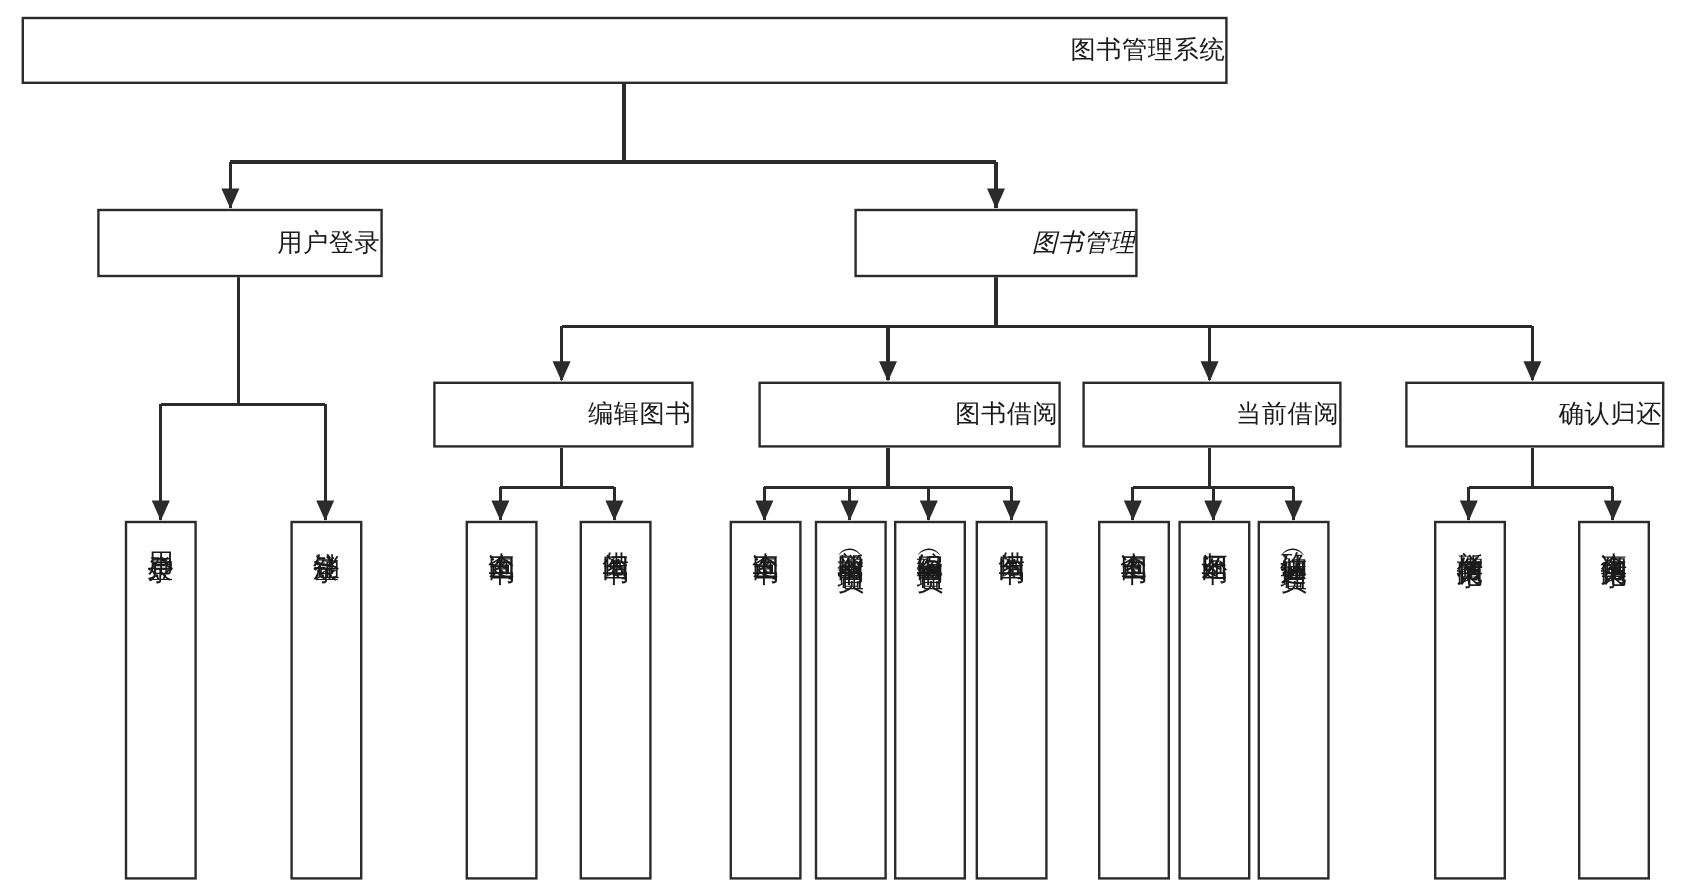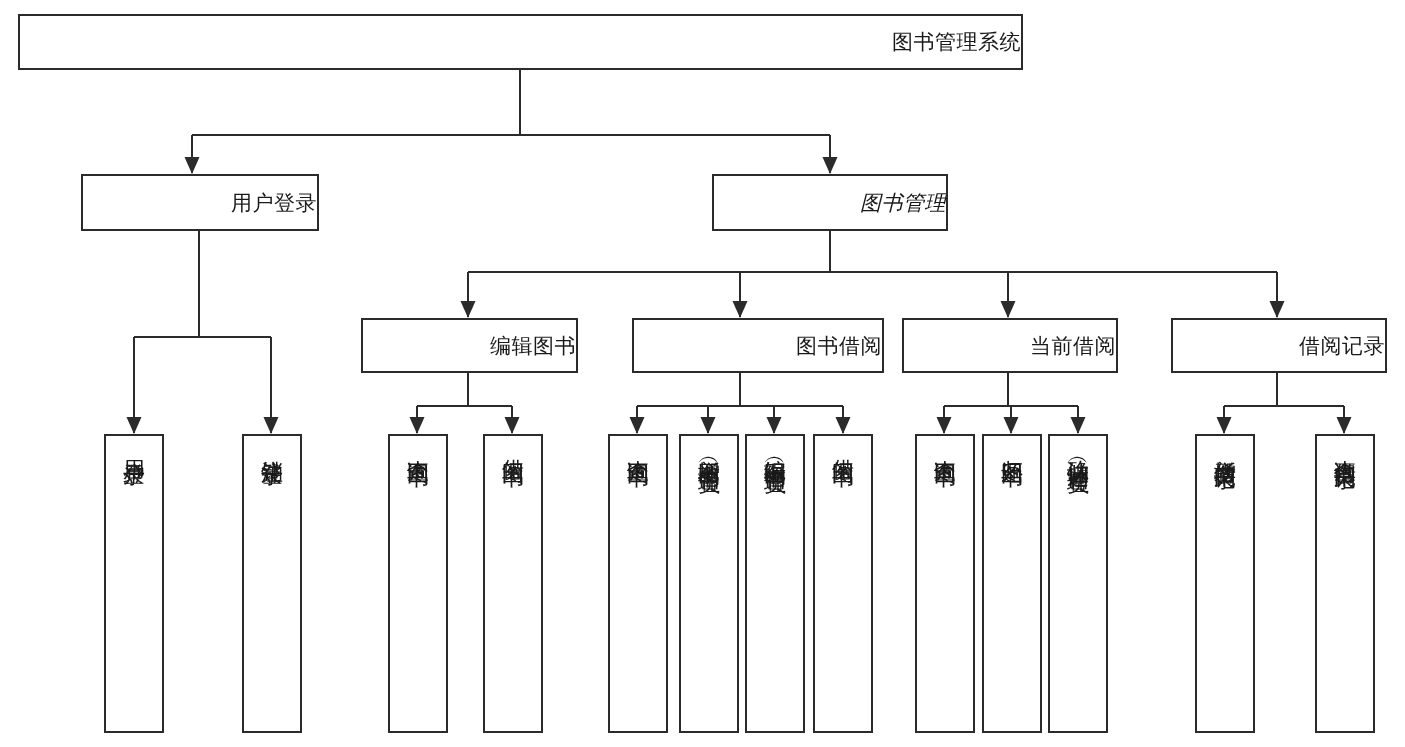--- a/index.html
+++ b/index.html
@@ -136,21 +136,21 @@
       <div class="node-box node-horizontal" style="left: 361px; top: 318px; width: 217px; height: 55px; border-color: rgb(43, 43, 43); background: rgb(255, 255, 255);">
         <div class="node-label" style="color: rgb(26, 26, 26);">编辑图书</div>
       </div>
       <div class="node-box node-horizontal" style="left: 632px; top: 318px; width: 252px; height: 55px; border-color: rgb(43, 43, 43); background: rgb(255, 255, 255);">
         <div class="node-label" style="color: rgb(26, 26, 26);">图书借阅</div>
       </div>
       <div class="node-box node-horizontal" style="left: 902px; top: 318px; width: 216px; height: 55px; border-color: rgb(43, 43, 43); background: rgb(255, 255, 255); padding-left: 20px;">
         <div class="node-label" style="color: rgb(26, 26, 26);">当前借阅</div>
       </div>
       <div class="node-box node-horizontal" style="left: 1171px; top: 318px; width: 216px; height: 55px; border-color: rgb(43, 43, 43); background: rgb(255, 255, 255);">
-        <div class="node-label" style="color: rgb(26, 26, 26);">借阅记录</div>
+        <div class="node-label" style="color: rgb(26, 26, 26);">确认归还</div>
       </div>
       <div class="node-box node-vertical" style="left: 104px; top: 434px; width: 60px; height: 299px; border-color: rgb(43, 43, 43); background: rgb(255, 255, 255);">
         <div class="node-label" style="color: rgb(26, 26, 26);">用户登录</div>
       </div>
       <div class="node-box node-vertical" style="left: 242px; top: 434px; width: 60px; height: 299px; border-color: rgb(43, 43, 43); background: rgb(255, 255, 255);">
         <div class="node-label" style="color: rgb(26, 26, 26);">注销登录</div>
       </div>
       <div class="node-box node-vertical" style="left: 388px; top: 434px; width: 60px; height: 299px; border-color: rgb(43, 43, 43); background: rgb(255, 255, 255);">
         <div class="node-label" style="color: rgb(26, 26, 26);">查询图书</div>
       </div>

